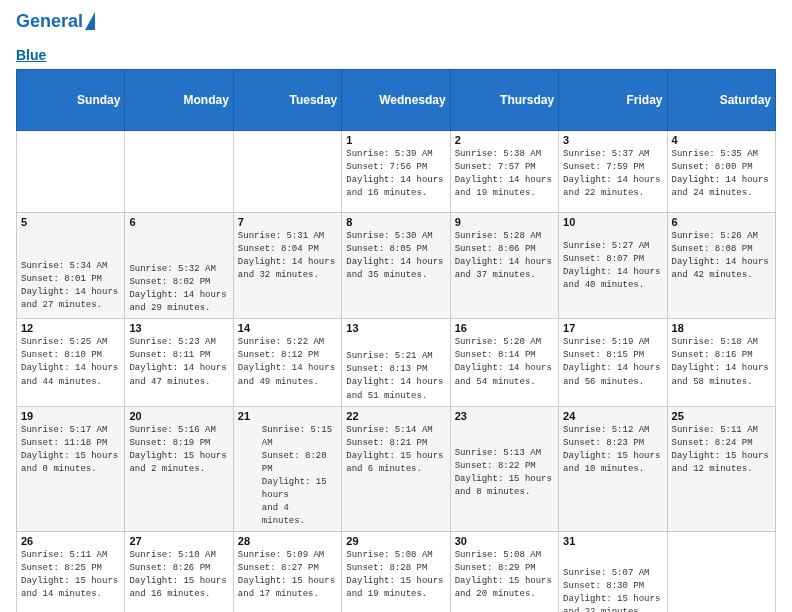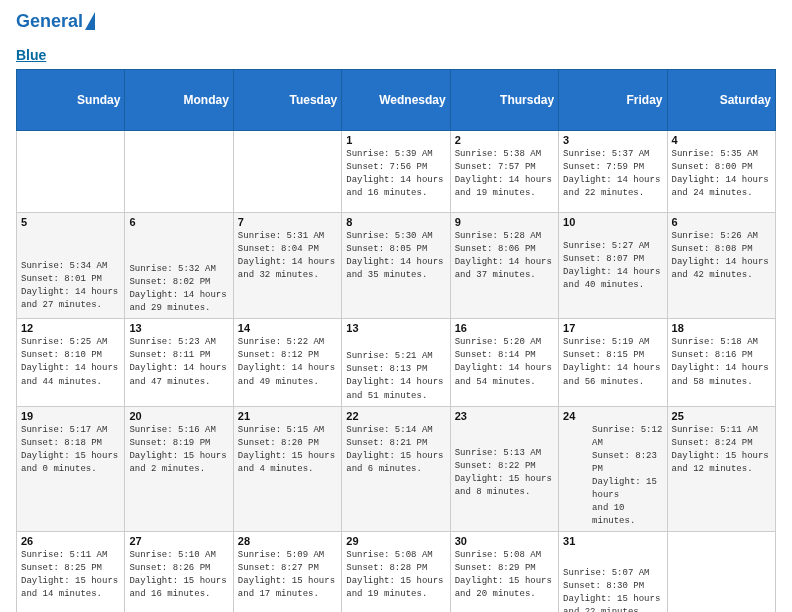--- a/index.html
+++ b/index.html
@@ -270,55 +270,55 @@
             <div class="day-info" style="white-space: pre-line;">Sunrise: 5:18 AM
 Sunset: 8:16 PM
 Daylight: 14 hours
 and 58 minutes.</div>
           </td>
         </tr>
         <tr>
           <td>
             <span class="day-num">19</span>
             <div class="day-info" style="white-space: pre-line;">Sunrise: 5:17 AM
-Sunset: 8:18 PM
+Sunset: 11:18 PM
 Daylight: 15 hours
 and 0 minutes.</div>
           </td>
           <td>
             <span class="day-num">20</span>
             <div class="day-info" style="white-space: pre-line;">Sunrise: 5:16 AM
 Sunset: 8:19 PM
 Daylight: 15 hours
 and 2 minutes.</div>
           </td>
           <td>
             <span class="day-num">21</span>
-            <div class="day-info" style="white-space: pre-line;">Sunrise: 5:15 AM
+            <div class="day-info" style="white-space: pre-line; margin-left: 24px;">Sunrise: 5:15 AM
 Sunset: 8:20 PM
 Daylight: 15 hours
 and 4 minutes.</div>
           </td>
           <td>
             <span class="day-num">22</span>
             <div class="day-info" style="white-space: pre-line;">Sunrise: 5:14 AM
 Sunset: 8:21 PM
 Daylight: 15 hours
 and 6 minutes.</div>
           </td>
           <td>
             <span class="day-num">23</span>
             <div class="day-info" style="white-space: pre-line; margin-top: 25px;">Sunrise: 5:13 AM
 Sunset: 8:22 PM
 Daylight: 15 hours
 and 8 minutes.</div>
           </td>
           <td>
             <span class="day-num">24</span>
-            <div class="day-info" style="white-space: pre-line; margin-left: 29px;">Sunrise: 5:12 AM
+            <div class="day-info" style="white-space: pre-line;">Sunrise: 5:12 AM
 Sunset: 8:23 PM
 Daylight: 15 hours
 and 10 minutes.</div>
           </td>
           <td>
             <span class="day-num">25</span>
             <div class="day-info" style="white-space: pre-line;">Sunrise: 5:11 AM
 Sunset: 8:24 PM
 Daylight: 15 hours
 and 12 minutes.</div>

